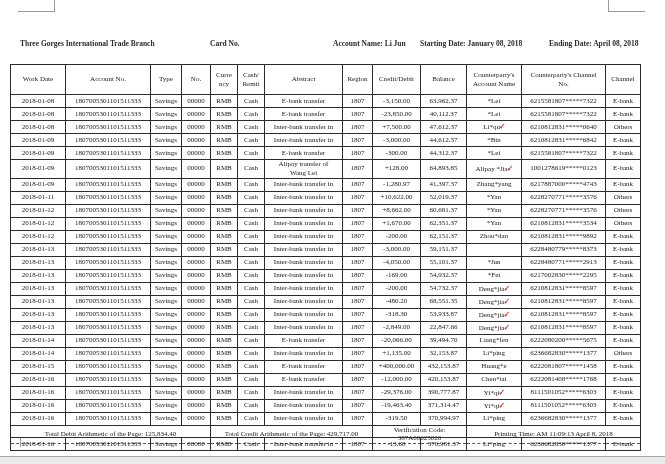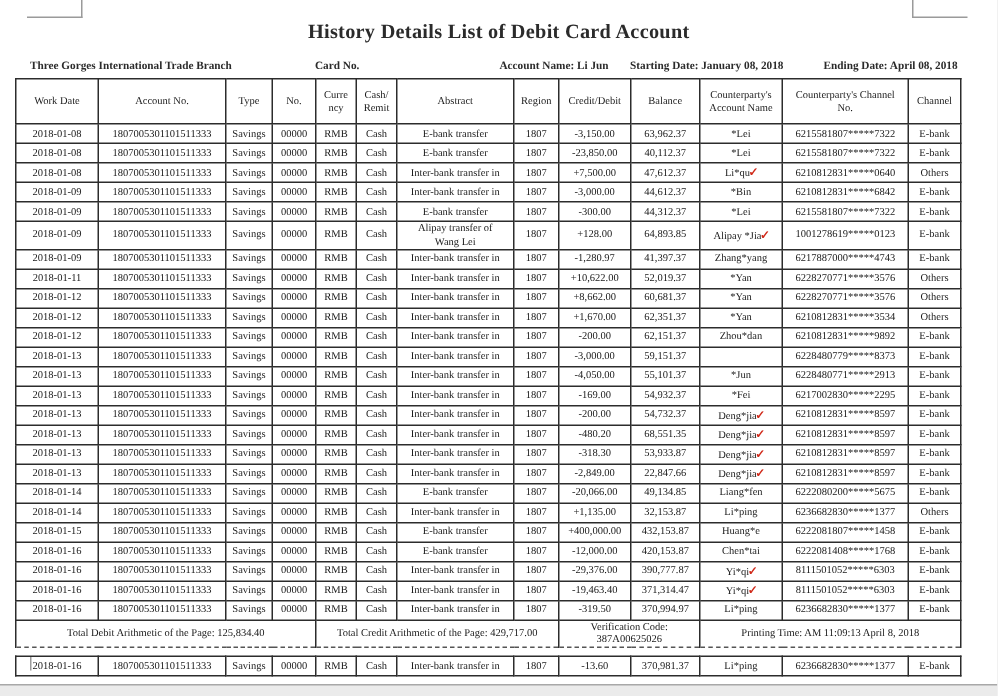--- a/index.html
+++ b/index.html
@@ -14,38 +14,37 @@
   .cropmark.bl { left:20px; top:438px; width:1px; height:9px; border-left:1.5px solid #9a9a9a; }
   .doc-title { position:absolute; top:13px; left:0; width:100%; text-align:center; font-size:13.5px; font-weight:bold; color:#2b2b2b; letter-spacing:.2px; }
   .info-line { position:absolute; top:39px; left:0; width:100%; height:12px; font-size:7.5px; font-weight:bold; color:#2b2b2b; }
   .info-line span { position:absolute; white-space:nowrap; }
   .inf-branch { left:20px; }
   .inf-card   { left:186px;margin-left:24px; }
   .inf-acct   { left:333px; }
   .inf-start  { left:420px; }
   .inf-end    { left:549px; }
   table.tbl { position:absolute; left:10px; border-collapse:collapse; table-layout:fixed; width:630px; font-size:7px; color:#1a1a1a; }
-  table.main { top:52px; }
+  table.main { top:64px; }
   table.cont { top:437px; }
   .tbl th, .tbl td { border:1px solid #2c2c2c; text-align:center; vertical-align:middle; padding:0 1px; overflow:hidden; white-space:pre-line; line-height:1.25; }
   .tbl th { font-weight:normal; height:30px; font-size:7px; }
   .tbl td { height:13px; }
   .totals-row td { height:13px; border-bottom:1px dashed #555; }
   .redmark { color:#d02818; font-weight:bold; font-size:8px; margin-left:-1px; letter-spacing:-1px; }
   .page-bottom-strip { position:absolute; left:0; bottom:0; width:100%; height:8px; background:#ebebeb; border-top:1.5px solid #a8a8a8; }
 </style>
 </head>
 <body>
 
 <div class="page">
   <div class="cropmark tl"></div>
   <div class="cropmark tr"></div>
   <div class="cropmark bl"></div>
 
-  <div class="doc-title">History Details List of Debit Card Account</div>
 
   <div class="info-line">
     <span class="inf-branch">Three Gorges International Trade Branch</span>
     <span class="inf-card">Card No.</span>
     <span class="inf-acct">Account Name: Li Jun</span>
     <span class="inf-start">Starting Date: January 08, 2018</span>
     <span class="inf-end">Ending Date: April 08, 2018</span>
   </div>
 
   <table class="tbl main">
@@ -360,21 +359,21 @@
         <tr>
       <td>2018-01-14</td>
       <td>1807005301101511333</td>
       <td>Savings</td>
       <td>00000</td>
       <td>RMB</td>
       <td>Cash</td>
       <td>E-bank transfer</td>
       <td>1807</td>
       <td>-20,066.00</td>
-      <td>49,134.85</td>
+      <td>39,494.70</td>
       <td><span>Liang*fen</span></td>
       <td>6222080200*****5675</td>
       <td>E-bank</td>
     </tr>
         <tr>
       <td>2018-01-14</td>
       <td>1807005301101511333</td>
       <td>Savings</td>
       <td>00000</td>
       <td>RMB</td>

